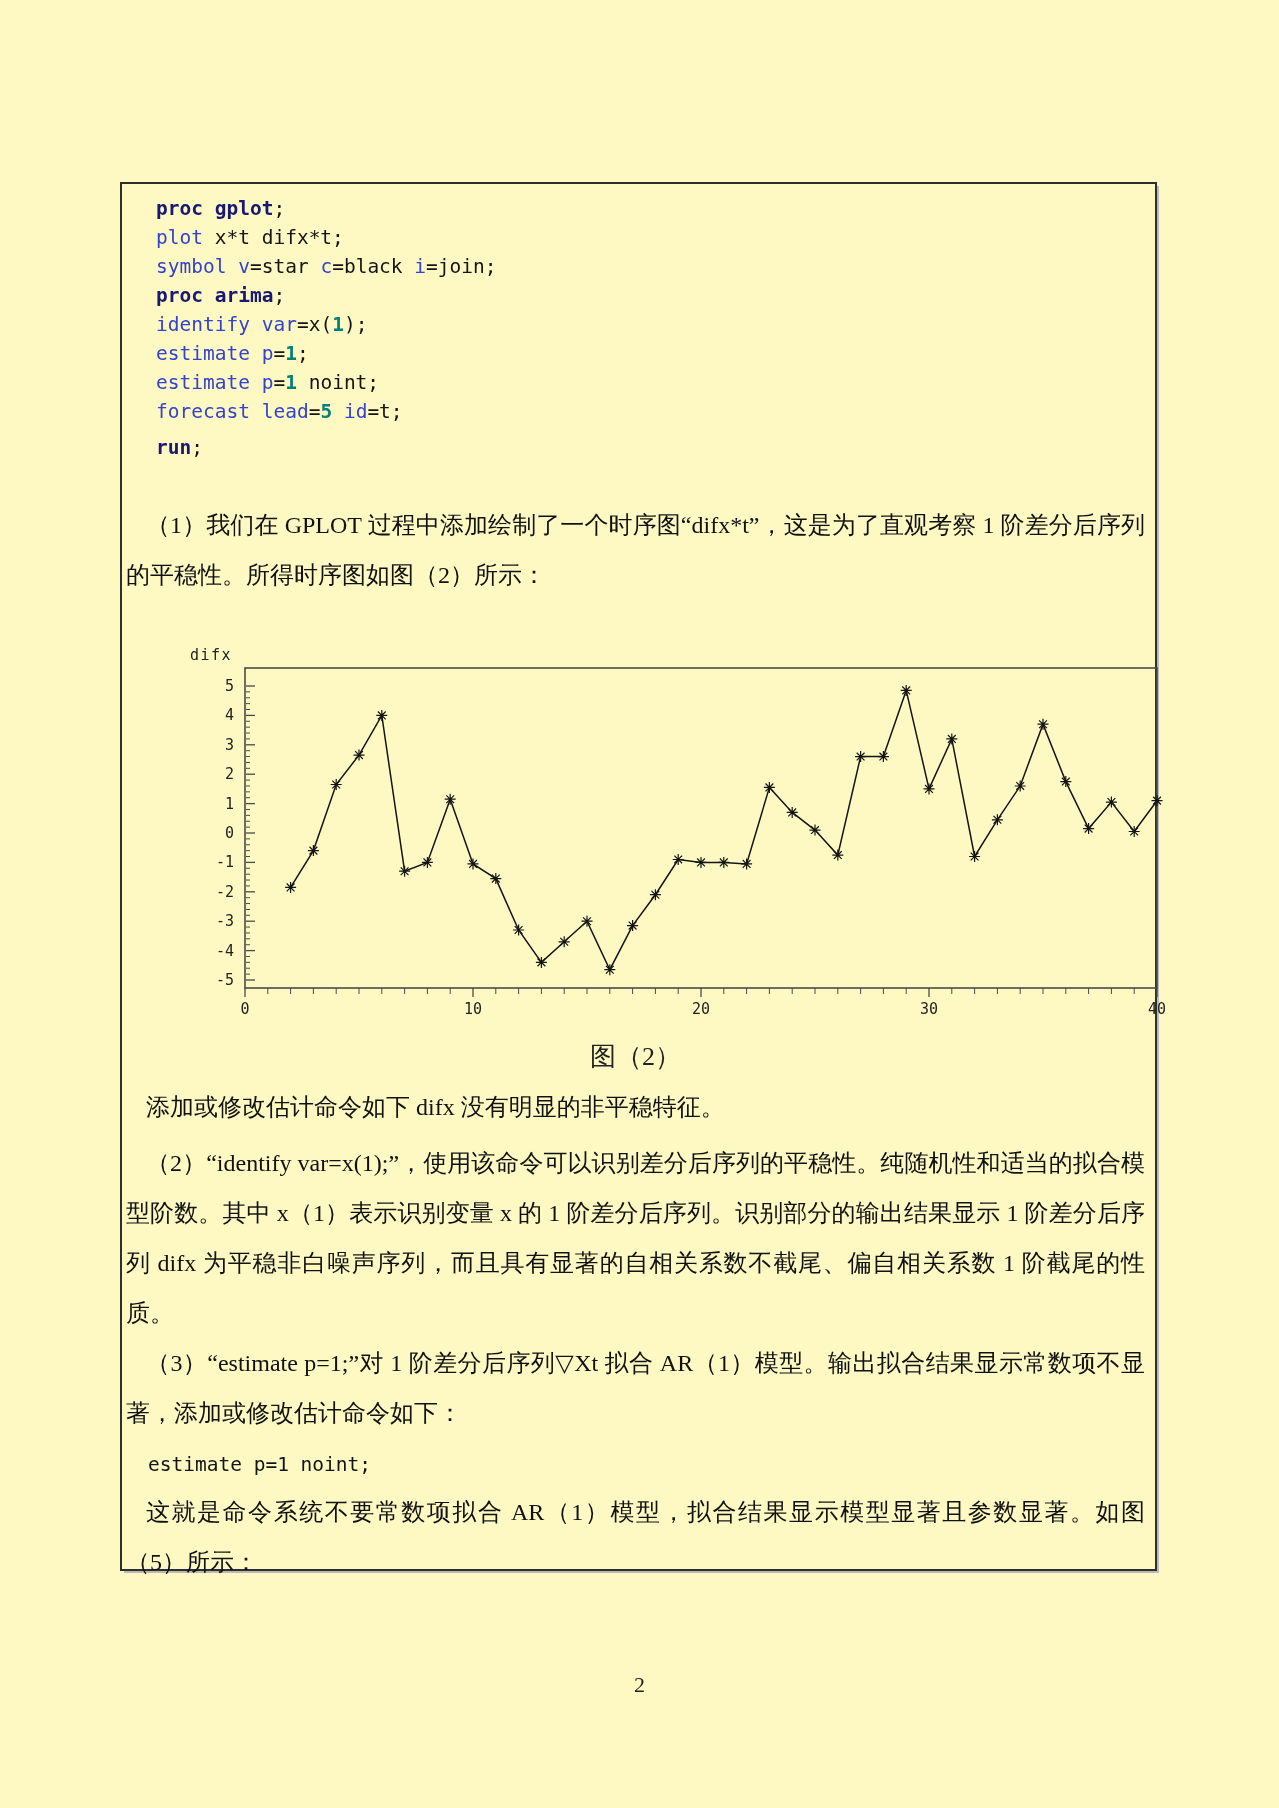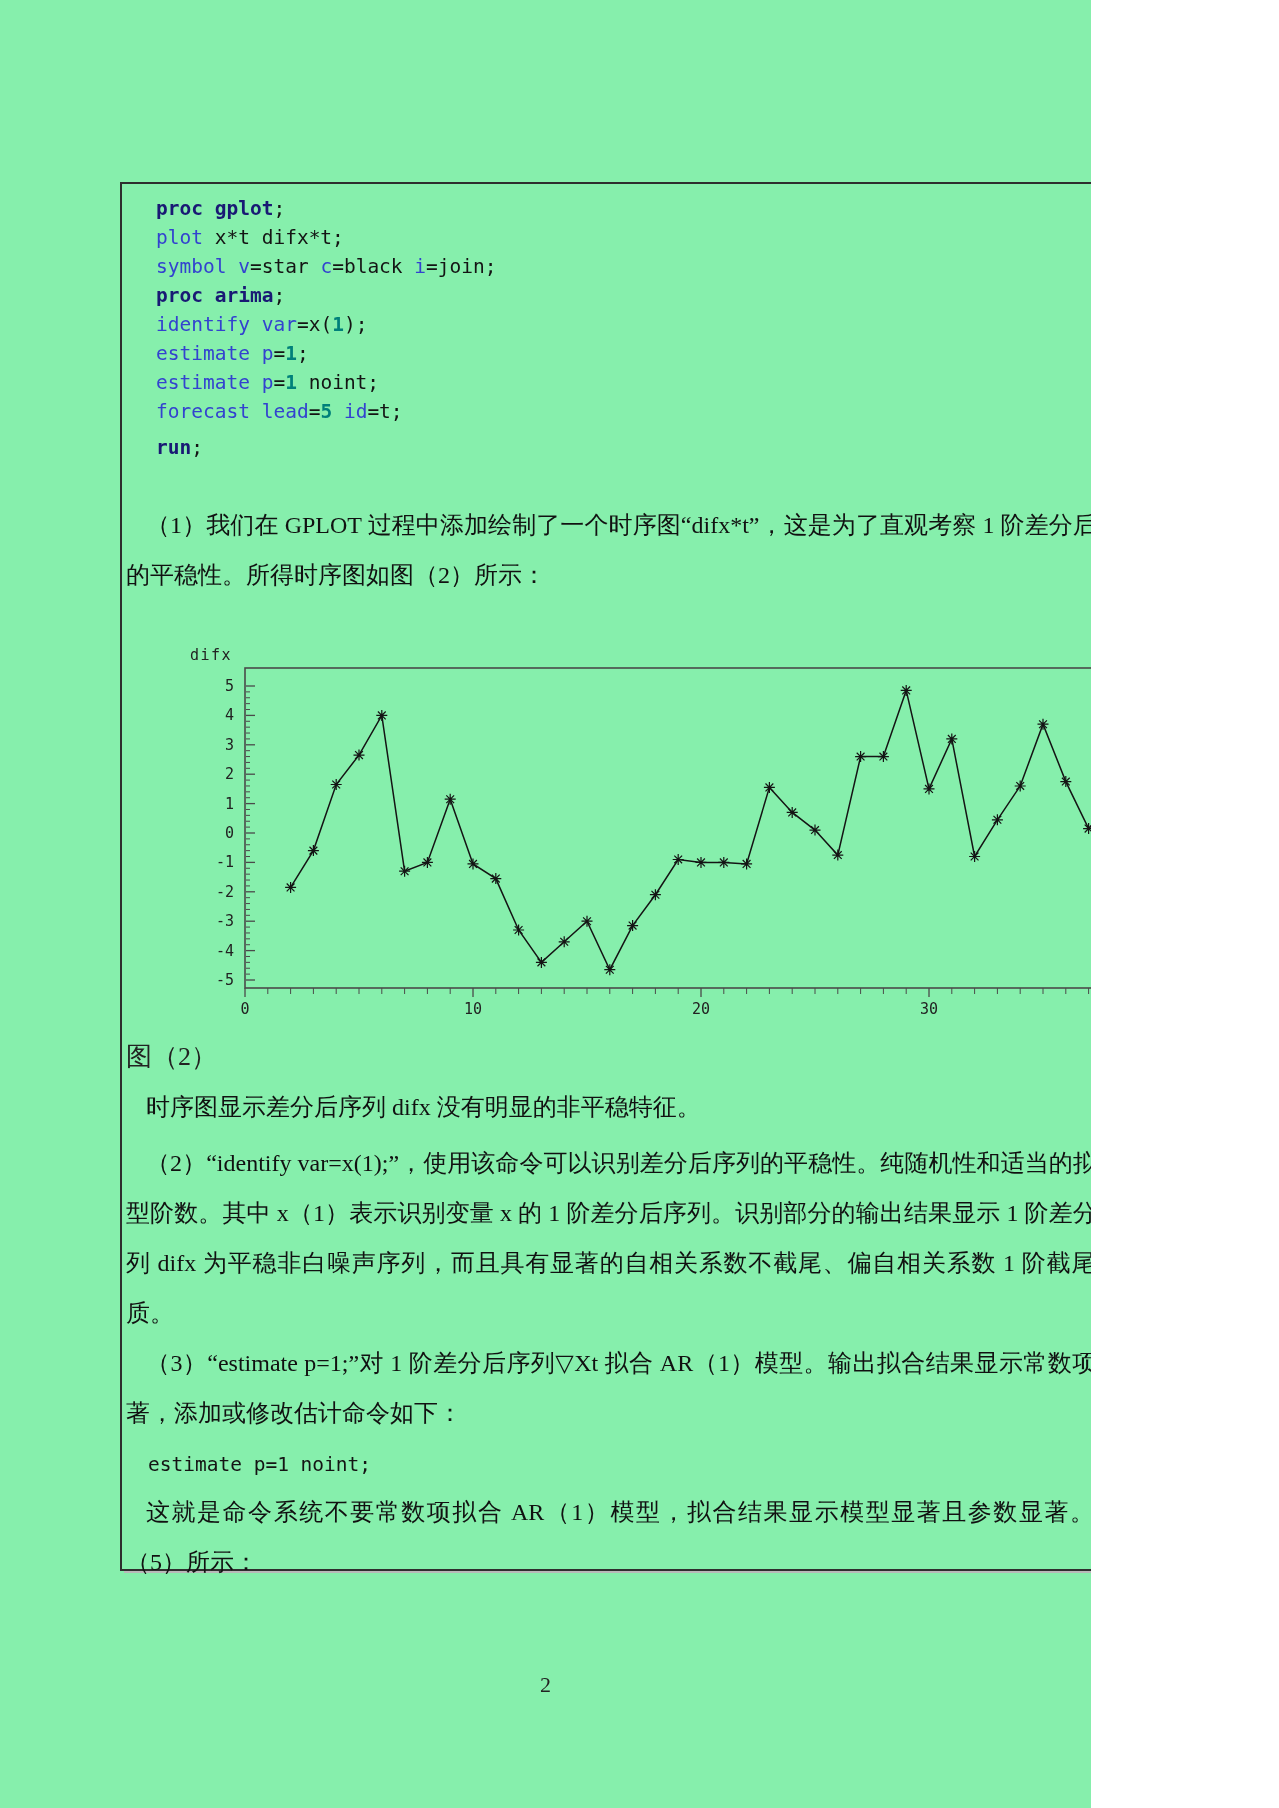--- a/index.html
+++ b/index.html
@@ -1,19 +1,19 @@
 <!DOCTYPE html>
 <html><head>
 <meta charset="utf-8">
 <style>
   html,body{margin:0;padding:0;background:#ffffff;}
   .page{
     position:relative;
-    width:1091px;height:1808px;
-    background:#86efac;
+    width:1279px;height:1808px;
+    background:#fef9c3;
     font-family:"Liberation Serif","DejaVu Serif",serif;
     color:#1b1b1b;
     overflow:hidden;
   }
   .content-box{
     position:absolute;
     left:120px;top:182px;
     width:1037px;height:1389px;
     border:2px solid #2e2e2e;
     box-shadow:3px 3px 0 -1px #b9b9b9;
@@ -48,20 +48,21 @@
   .para-6{margin-top:8px;}
   .chart-wrap{
     margin-top:10px;
     margin-left:-6px;
     width:1037px;height:420px;padding-left:40px;
   }
   .fig-caption{
     margin-top:12px;
     font-size:26px;
     line-height:30px;
+    text-align:center;
     color:#222;
   }
   .inline-code-line{
     margin:12px 0 0 0;
     font-family:"DejaVu Sans Mono","Liberation Mono",monospace;
     font-size:19.5px;
     line-height:29px;
     text-indent:22px;
     color:#141414;
   }
@@ -234,21 +235,21 @@
           <path d="M900.3 171.6L911.3 171.6M901.9 167.7L909.7 175.4M905.8 166.1L905.8 177.1M909.7 167.7L901.9 175.4" stroke="#141414" stroke-width="1.2" fill="none"></path>
           <path d="M923.1 218.6L934.1 218.6M924.7 214.7L932.5 222.5M928.6 213.1L928.6 224.1M932.5 214.7L924.7 222.5" stroke="#141414" stroke-width="1.2" fill="none"></path>
           <path d="M945.9 192.1L956.9 192.1M947.5 188.2L955.3 196.0M951.4 186.6L951.4 197.6M955.3 188.2L947.5 196.0" stroke="#141414" stroke-width="1.2" fill="none"></path>
           <path d="M968.7 221.5L979.7 221.5M970.3 217.6L978.1 225.4M974.2 216.0L974.2 227.0M978.1 217.6L970.3 225.4" stroke="#141414" stroke-width="1.2" fill="none"></path>
           <path d="M991.5 190.7L1002.5 190.7M993.1 186.8L1000.9 194.5M997.0 185.2L997.0 196.2M1000.9 186.8L993.1 194.5" stroke="#141414" stroke-width="1.2" fill="none"></path>
         </svg>
     </div>
 
     <div class="fig-caption">图（2）</div>
 
-    <p class="para para-2">时序图显示差分后序列 difx 没有明显的非平稳特征。</p>
+    <p class="para para-2">添加或修改估计命令如下 difx 没有明显的非平稳特征。</p>
     <p class="para para-3">（2）“identify var=x(1);”，使用该命令可以识别差分后序列的平稳性。纯随机性和适当的拟合模型阶数。其中 x（1）表示识别变量 x 的 1 阶差分后序列。识别部分的输出结果显示 1 阶差分后序列 difx 为平稳非白噪声序列，而且具有显著的自相关系数不截尾、偏自相关系数 1 阶截尾的性质。</p>
     <p class="para para-5">（3）“estimate p=1;”对 1 阶差分后序列▽Xt 拟合 AR（1）模型。输出拟合结果显示常数项不显著，添加或修改估计命令如下：</p>
     <p class="inline-code-line">estimate p=1 noint;</p>
     <p class="para para-6">这就是命令系统不要常数项拟合 AR（1）模型，拟合结果显示模型显著且参数显著。如图（5）所示：</p>
 
   </div>
 
   <div class="page-number">2</div>
 </div>
 

